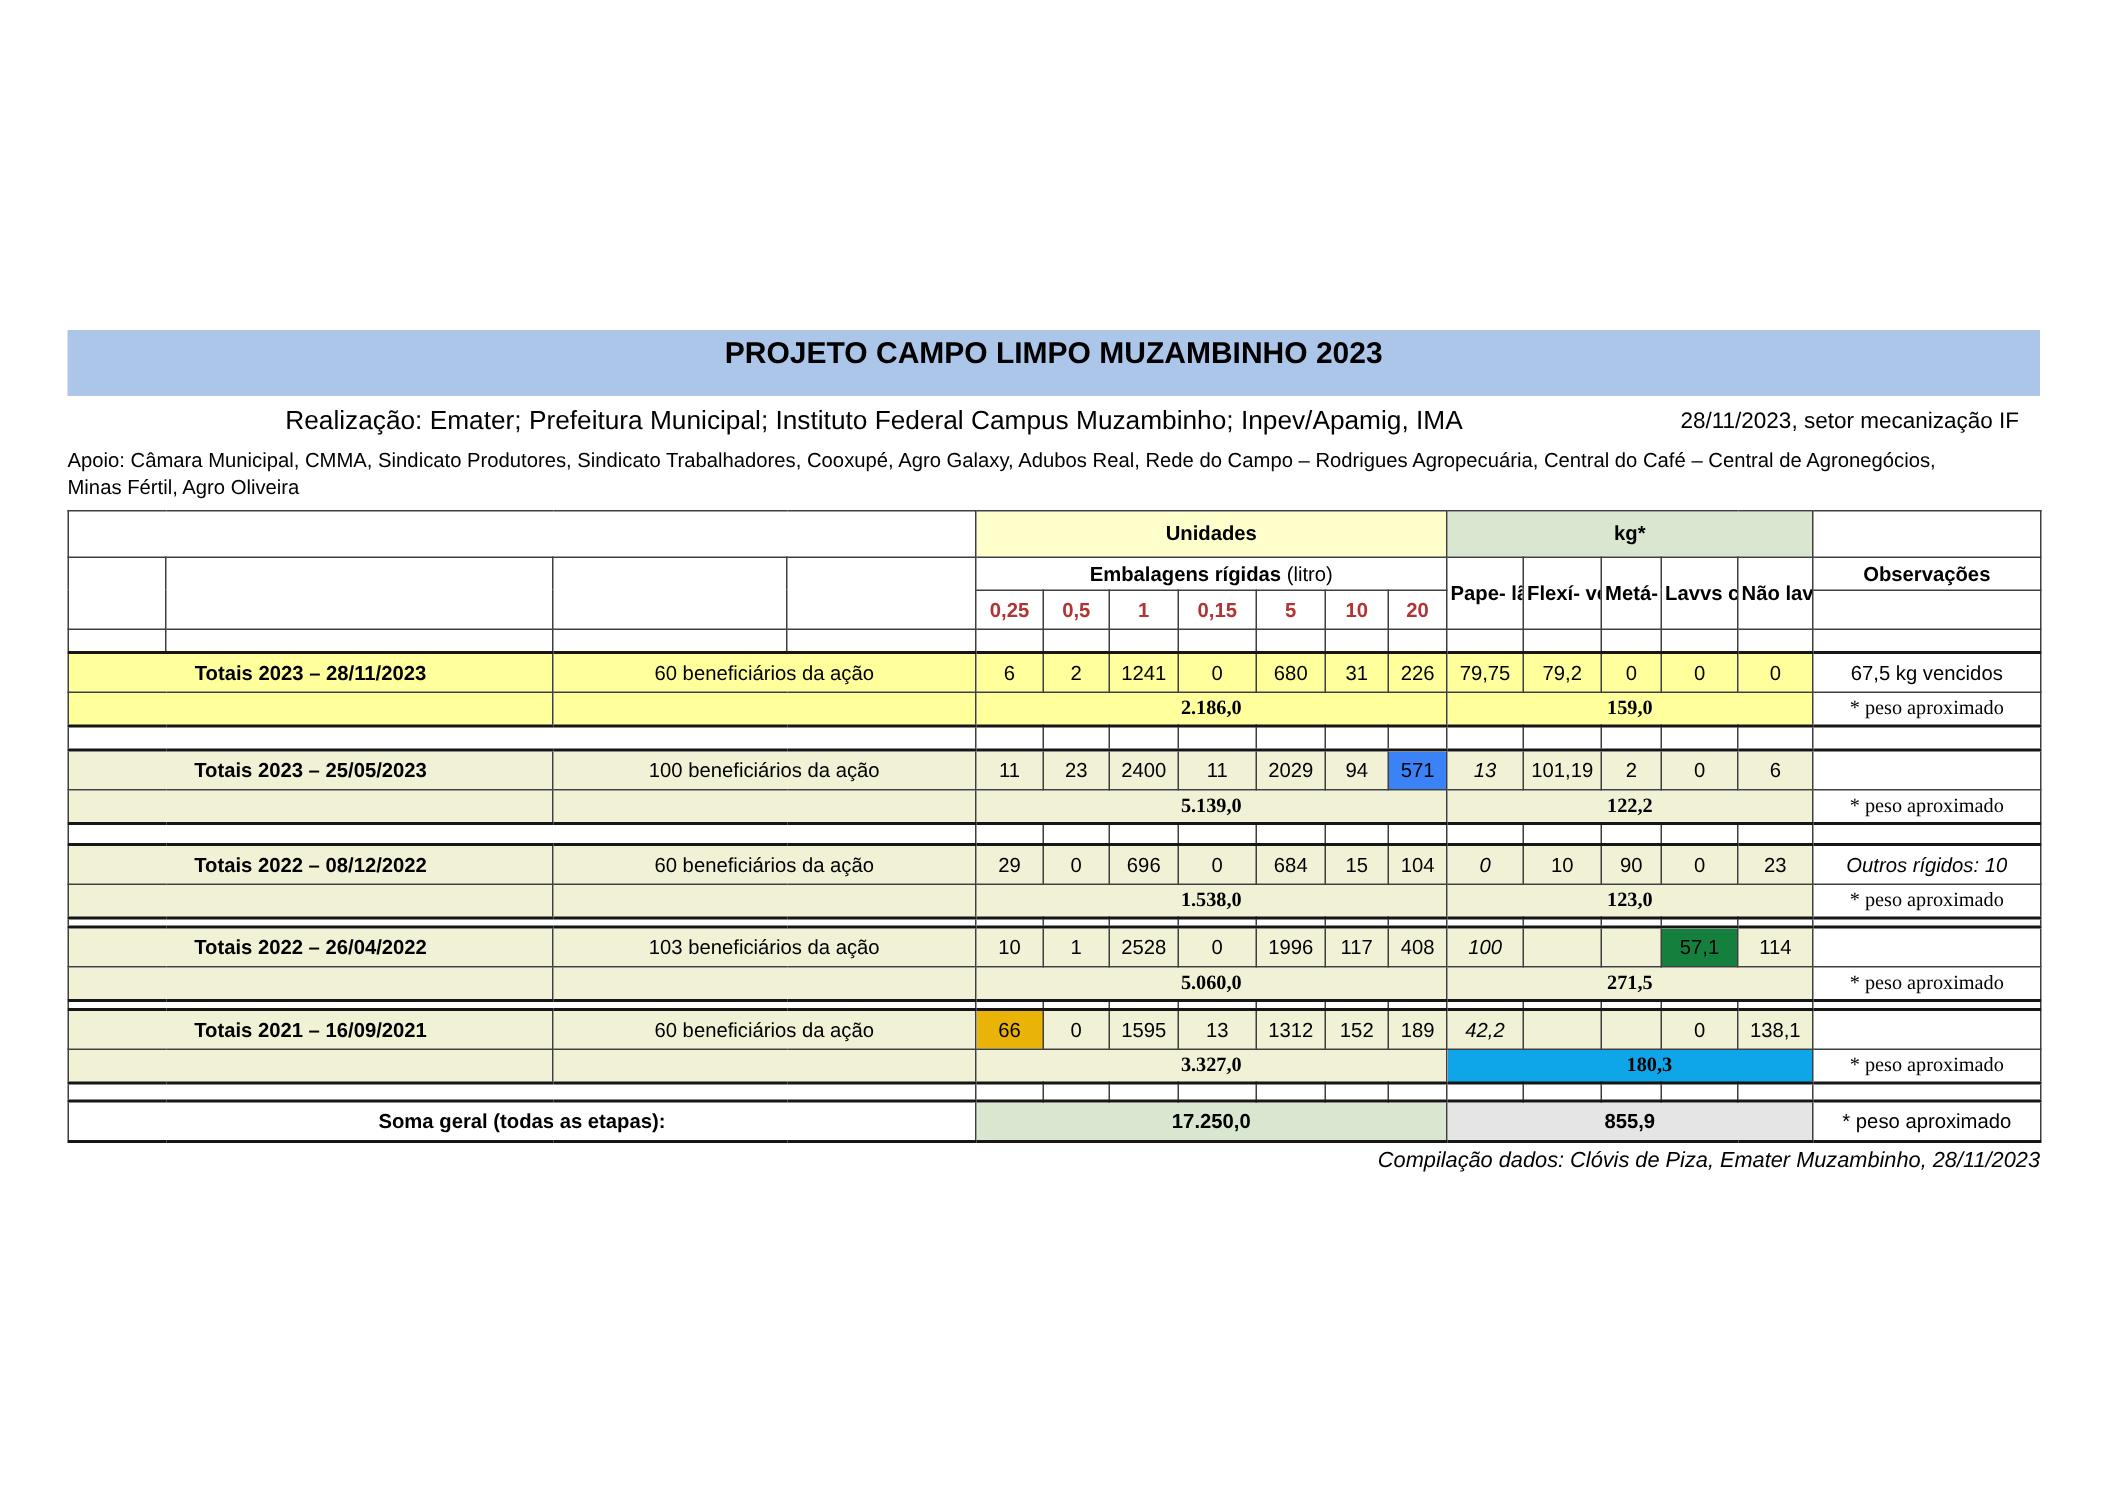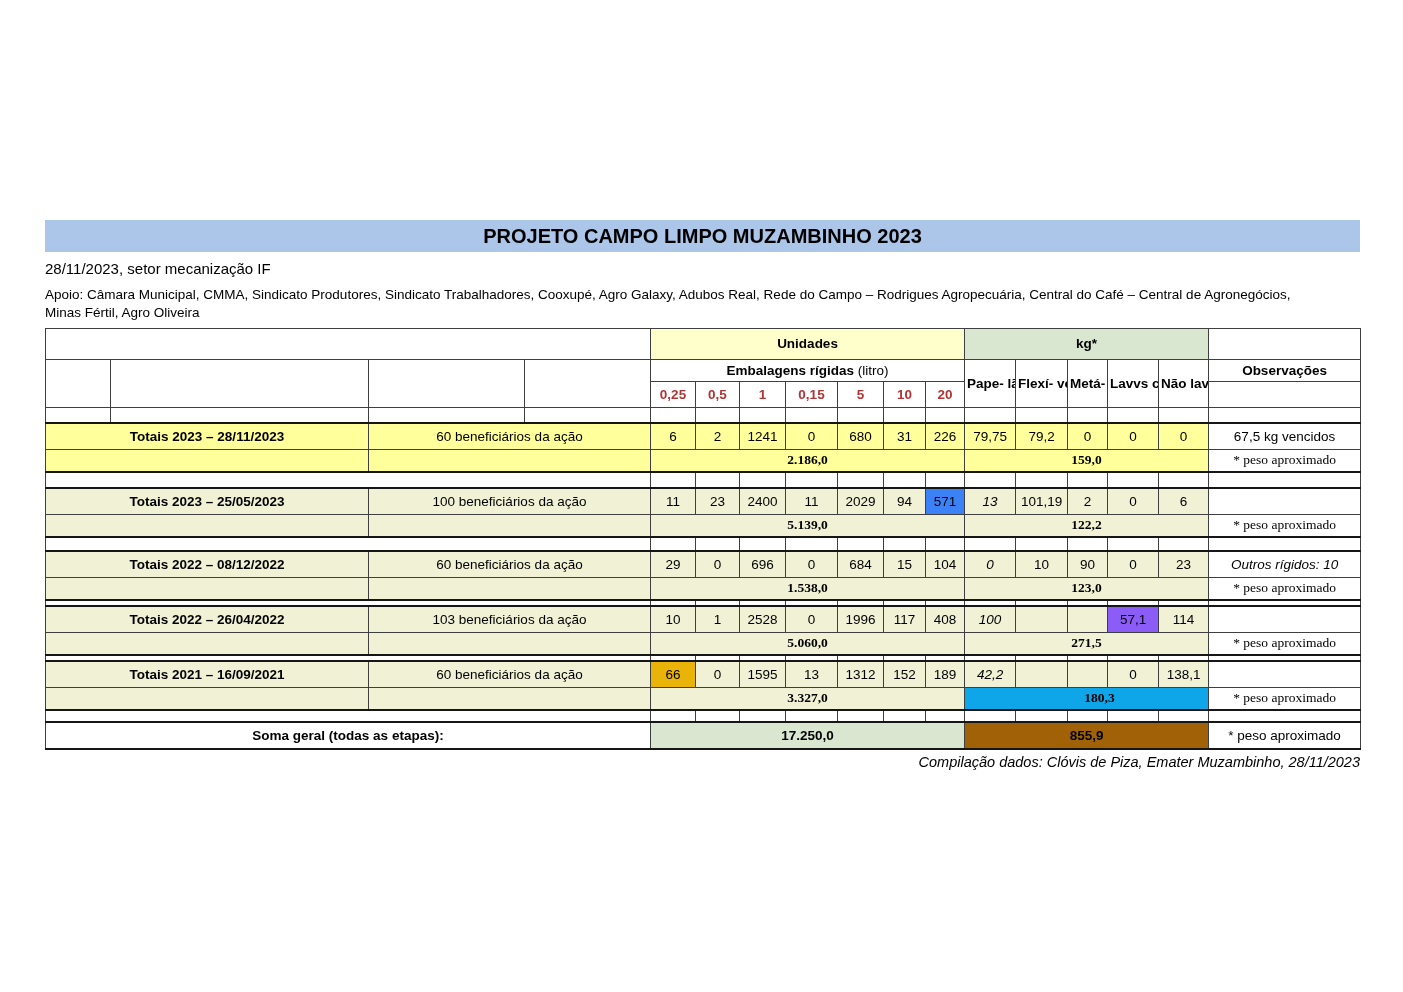--- a/index.html
+++ b/index.html
@@ -1,19 +1,19 @@
 <!DOCTYPE html>
 <html><head>
 <meta charset="utf-8">
 <style>
   html,body { margin:0; padding:0; background:#ffffff; }
   body { width:1403px; height:992px; position:relative; font-family:"Liberation Sans", sans-serif; color:#000; }
   .page { position:absolute; left:45px; top:220px; width:1315px; }
 
-  .titlebar { height:32px; background:#abc6e9; text-align:center; font-weight:bold; font-size:20px; line-height:32px; }
+  .titlebar { height:44px; background:#abc6e9; text-align:center; font-weight:bold; font-size:20px; line-height:32px; }
 
   .subrow { display:flex; align-items:center; height:29px; margin-top:2px; }
   .realizacao { flex:1; text-align:center; font-size:17.5px; }
   .datenote { font-size:15px; padding-right:14px; white-space:nowrap; }
 
   .apoio { font-size:13.5px; line-height:1.32; margin-top:3px; width:1272px; }
 
   table.main { border-collapse:collapse; table-layout:fixed; width:1315px; margin-top:6px; }
   table.main td { border:1px solid #3f3f3f; padding:0 2px; overflow:hidden; white-space:nowrap;
                   text-align:center; vertical-align:middle; font-size:13.5px; }
@@ -43,20 +43,21 @@
   .footer { text-align:right; font-style:italic; font-size:14.5px; margin-top:4px; }
 </style>
 </head>
 <body>
 
 <div class="page">
 
   <div class="titlebar">PROJETO CAMPO LIMPO MUZAMBINHO 2023</div>
 
   <div class="subrow">
+    <div class="realizacao">Realização: Emater; Prefeitura Municipal; Instituto Federal Campus Muzambinho; Inpev/Apamig, IMA</div>
     <div class="datenote">28/11/2023, setor mecanização IF</div>
   </div>
 
   <div class="apoio">Apoio: Câmara Municipal, CMMA, Sindicato Produtores, Sindicato Trabalhadores, Cooxupé, Agro Galaxy, Adubos Real, Rede do Campo – Rodrigues Agropecuária, Central do Café – Central de Agronegócios, Minas Fértil, Agro Oliveira</div>
 
   <table class="main">
     <colgroup>
       <col style="width:65px">
         <col style="width:258px">
         <col style="width:156px">
@@ -259,21 +260,21 @@
     <td class="uv bg" style="background: rgb(241, 241, 214);">10</td>
     <td class="uv bg" style="background: rgb(241, 241, 214);">1</td>
     <td class="uv bg" style="background: rgb(241, 241, 214);">2528</td>
     <td class="uv bg" style="background: rgb(241, 241, 214);">0</td>
     <td class="uv bg" style="background: rgb(241, 241, 214);">1996</td>
     <td class="uv bg" style="background: rgb(241, 241, 214);">117</td>
     <td class="uv bg" style="background: rgb(241, 241, 214);">408</td>
     <td class="kv bg it" style="background: rgb(241, 241, 214); margin-left: 48px;">100</td>
     <td class="kv bg" style="background: rgb(241, 241, 214);"></td>
     <td class="kv bg" style="background: rgb(241, 241, 214);"></td>
-    <td class="kv bg" style="background: #8b5cf6; text-align: center;">57,1</td>
+    <td class="kv bg" style="background: #15803d; text-align: center;">57,1</td>
     <td class="kv bg" style="background: rgb(241, 241, 214);">114</td>
     <td class="obs-cell"></td>
   </tr>
   <tr class="total-row" style="height:23px">
     <td class="bg" colspan="2" style="background: rgb(241, 241, 214);"></td>
     <td class="bg" colspan="2" style="background: rgb(241, 241, 214);"></td>
     <td class="tot bg" colspan="7" style="background: rgb(241, 241, 214);">5.060,0</td>
     <td class="tot bg" colspan="5" style="background: rgb(241, 241, 214);">271,5</td>
     <td class="obs-cell obs-left">* peso aproximado</td>
   </tr>
@@ -330,20 +331,20 @@
     <td></td>
           <td></td>
     <td></td>
           <td></td>
     <td></td>
     <td></td>
   </tr>
 <tr class="soma-row" style="height:27px">
         <td class="soma-label" colspan="4">Soma geral (todas as etapas):</td>
         <td class="tot" colspan="7" style="background:#d9e6d0">17.250,0</td>
-        <td class="tot" colspan="5" style="background:#a16207">855,9</td>
+        <td class="tot" colspan="5" style="background:#e5e5e5">855,9</td>
         <td class="obs-cell obs-left">* peso aproximado</td>
       </tr>
     </tbody>
   </table>
 
   <div class="footer">Compilação dados: Clóvis de Piza, Emater Muzambinho, 28/11/2023</div>
 </div>
 
 </body></html>

